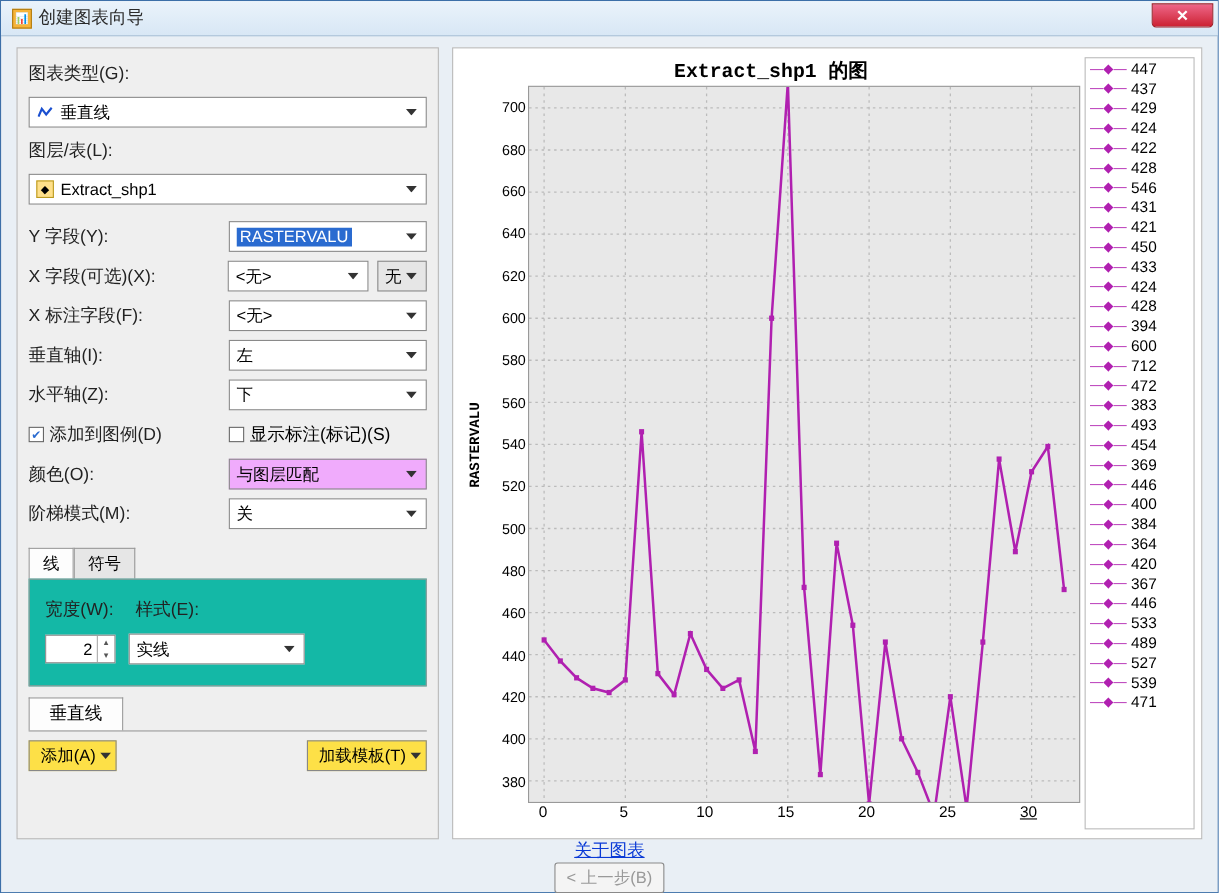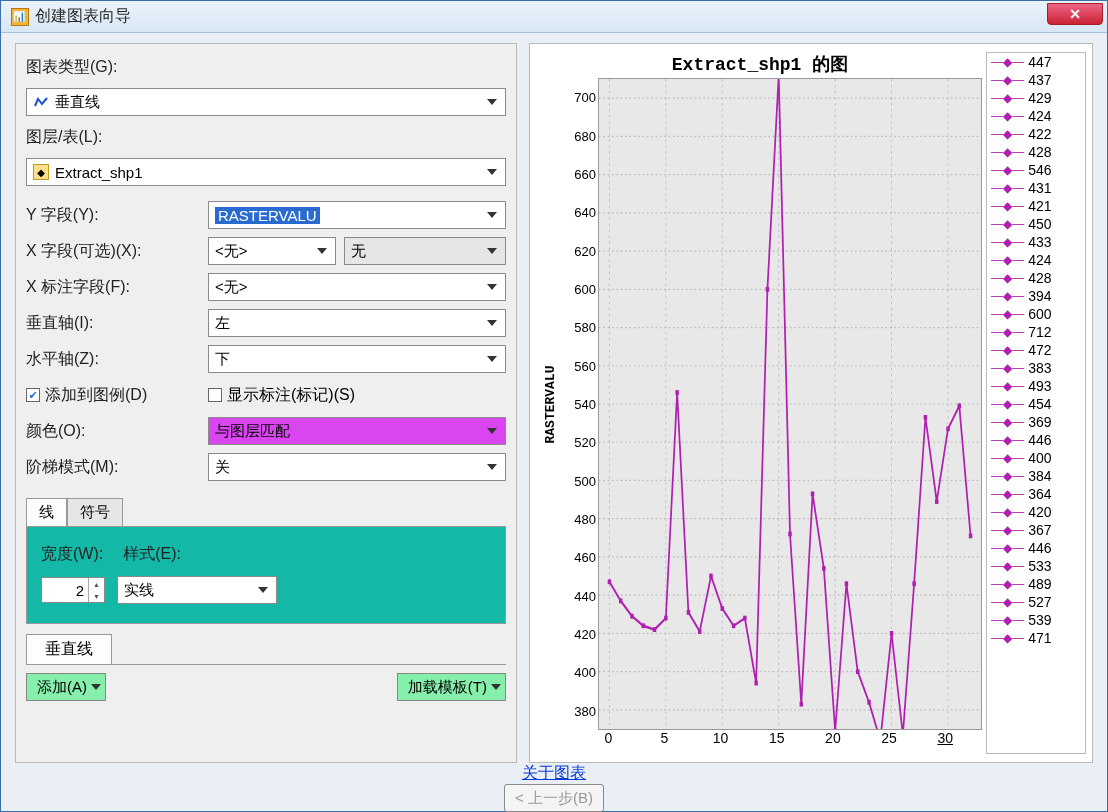--- a/index.html
+++ b/index.html
@@ -4,21 +4,21 @@
 <style>
 * { box-sizing: border-box; margin: 0; padding: 0; font-family: "Microsoft YaHei", SimSun, Arial, sans-serif; }
 body { width: 1108px; height: 812px; background: #e9eff5; overflow: hidden; }
 .window { width: 1108px; height: 812px; display: flex; flex-direction: column; border: 1px solid #3c6fa8; }
 .titlebar { height: 32px; background: linear-gradient(#eaf3fb,#d8e7f5); display: flex; align-items: center; padding: 0 4px; border-bottom: 1px solid #a8c0d8; position: relative; }
 .titlebar .ticon { width: 18px; height: 18px; margin: 0 6px; background: #f7b437; border:1px solid #b07a10; display:flex; align-items:center; justify-content:center; font-size:10px; }
 .titlebar .ttext { font-size: 16px; color: #2a2a2a; }
 .titlebar .close { position:absolute; right:4px; top:2px; width:56px; height:22px; background: linear-gradient(#e68,#c23); border:1px solid #a02028; border-radius:0 0 4px 4px; display:flex; align-items:center; justify-content:center; color:#fff; font-size:14px; font-weight:bold; }
 .content { flex:1; display:flex; flex-direction:column; padding:10px 14px 8px 14px; }
 .panels { flex:1; display:flex; gap:12px; }
-.left-panel { width:502px; border:1px solid #b9b9b9; background:#efefef; padding:8px 10px 8px 10px; display:flex; flex-direction:column; }
+.left-panel { width:384px; border:1px solid #b9b9b9; background:#efefef; padding:8px 10px 8px 10px; display:flex; flex-direction:column; }
 .right-panel { flex:1; border:1px solid #b9b9b9; background:#fff; display:flex; position:relative; }
 .form-row { display:flex; align-items:center; margin-bottom:6px; min-height:30px; }
 .form-label { font-size:16px; color:#222; }
 .dropdown { height:28px; border:1px solid #8a8a8a; background:#fff; display:flex; align-items:center; padding:0 4px 0 6px; font-size:15px; position:relative; }
 .dropdown.full { width:100%; }
 .dropdown .dd-text { flex:1; overflow:hidden; white-space:nowrap; }
 .dropdown .dd-arrow { width:18px; height:100%; display:flex; align-items:center; justify-content:center; color:#333; }
 .dd-arrow svg { width:10px; height:6px; }
 .sel-blue { background:#2a6bd0; color:#fff; padding:1px 3px; }
 .dd-icon { width:16px; height:16px; margin-right:6px; background:#ffe08a; border:1px solid #bb9a20; display:flex; align-items:center; justify-content:center; font-size:10px; }
@@ -29,21 +29,21 @@
 .tab { border:1px solid #999; padding:4px 12px; font-size:15px; background:#fdfdfd; border-bottom:none; }
 .tab.inactive { background:#e6e6e6; }
 .tab-body { border:1px solid #999; background:#14b8a6; padding:12px 14px; }
 .spinner { width:64px; height:26px; border:1px solid #8a8a8a; background:#fff; display:flex; align-items:center; }
 .spinner .num { flex:1; text-align:right; padding-right:4px; font-size:15px; }
 .spinner .sp-btns { width:16px; display:flex; flex-direction:column; }
 .sp-btns div { height:12px; border-left:1px solid #aaa; display:flex; align-items:center; justify-content:center; font-size:7px; color:#555; }
 .subtabs { display:flex; }
 .subtab { border:1px solid #999; padding:4px 18px; font-size:16px; background:#fdfdfd; border-bottom:none; }
 .bottom-left { margin-top:8px; display:flex; justify-content:space-between; align-items:flex-end; }
-.btn { height:28px; border:1px solid #888; background:#86efac; padding:0 10px; font-size:15px; display:inline-flex; align-items:center; gap:4px; }
+.btn { height:28px; border:1px solid #888; background:#fde047; padding:0 10px; font-size:15px; display:inline-flex; align-items:center; gap:4px; }
 .btn.dd { padding-right:4px; }
 
 .chart-area { flex:1; display:flex; flex-direction:column; padding:4px 0 8px 8px; }
 .chart-title { text-align:center; font-family: "Courier New", monospace; font-size:18px; font-weight:bold; padding:4px 0 2px; }
 .chart-body { flex:1; display:flex; }
 .ylabel { width:24px; display:flex; align-items:center; justify-content:center; }
 .ylabel span { transform: rotate(-90deg); font-family:"Courier New",monospace; font-size:13px; white-space:nowrap; font-weight:bold; }
 .plot { flex:1; background:#e8e8e8; border:1px solid #999; position:relative; }
 .poly { stroke:#b020b0; stroke-width:2; fill:none; }
 .pt { fill:#b020b0; }
@@ -182,21 +182,21 @@
               <span>添加到图例(D)</span>
             </span>
             <span style="display:flex;align-items:center">
               <span class="checkbox"></span>
               <span>显示标注(标记)(S)</span>
             </span>
           </div>
 
           <div class="form-row">
             <span class="form-label">颜色(O):</span>
-            <div class="dropdown" style="flex:1;background:#d946ef">
+            <div class="dropdown" style="flex:1;background:#f0abfc">
               <span class="dd-text">与图层匹配</span>
               <span class="dd-arrow">
                   <svg viewBox="0 0 10 6">
                     <path d="M0 0 L5 6 L10 0 Z" fill="#333"></path>
                   </svg>
                 </span>
             </div>
           </div>
 
           <div class="form-row">

